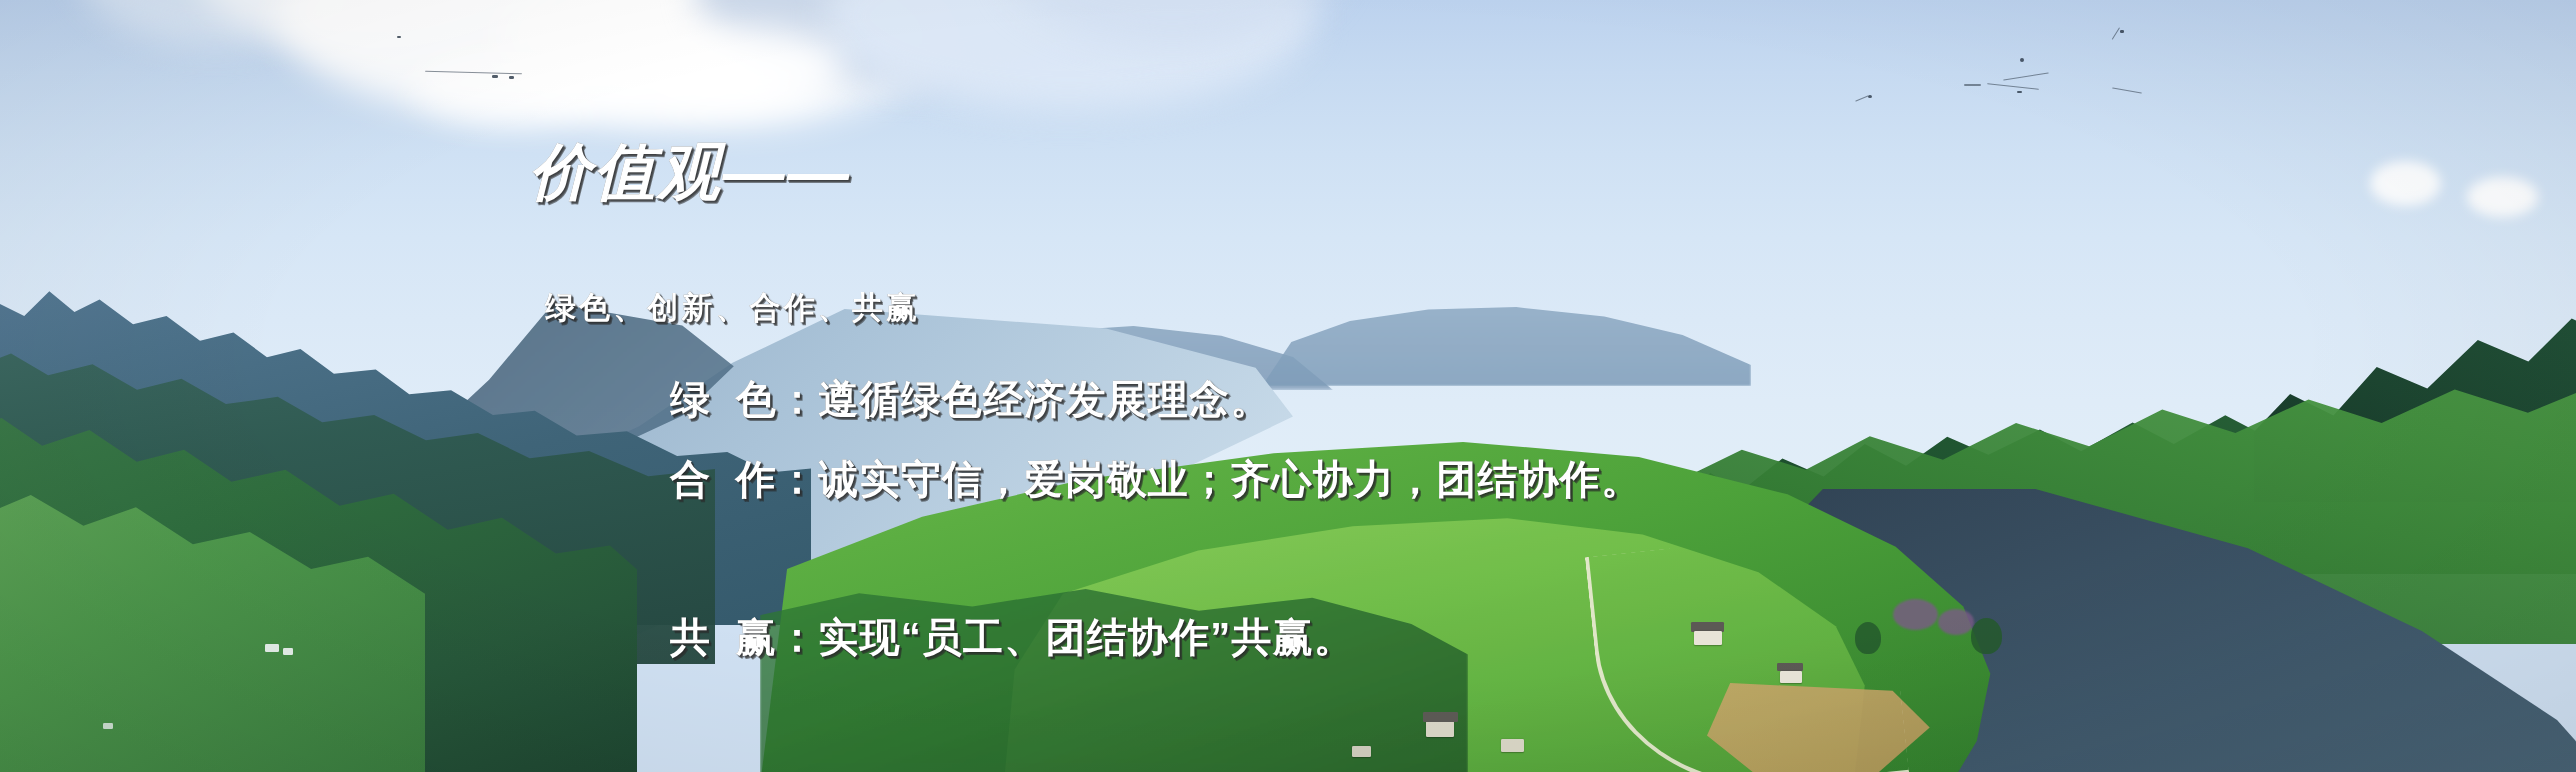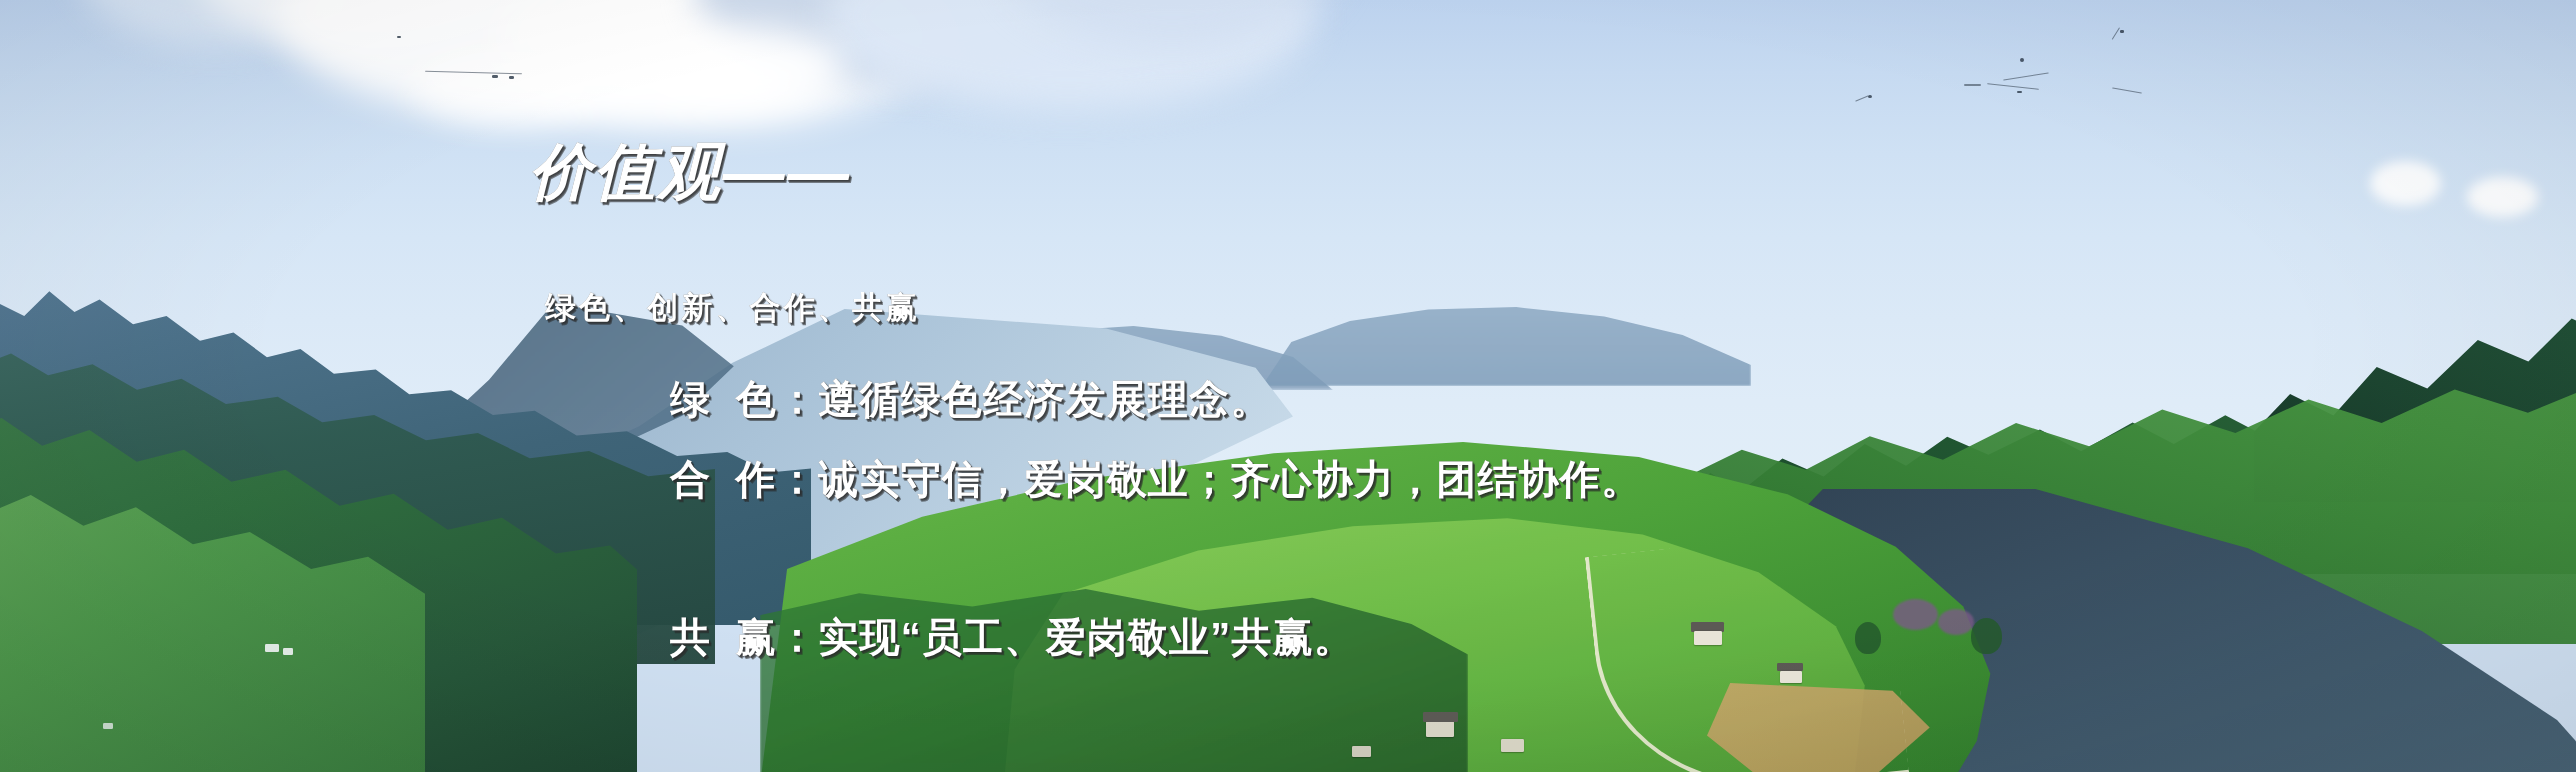--- a/index.html
+++ b/index.html
@@ -302,16 +302,16 @@
 
   <div class="tx" id="title">价值观——</div>
 
   <div class="tx" id="subtitle">绿色、创新、合作、共赢</div>
 
   <div class="tx body-line" id="line0">绿  色：遵循绿色经济发展理念。</div>
 
   <div class="tx body-line" id="line1">合  作：诚实守信，爱岗敬业；齐心协力，团结协作。</div>
 
 
-  <div class="tx body-line" id="line3">共  赢：实现“员工、爱岗敬业”共赢。</div>
+  <div class="tx body-line" id="line3">共  赢：实现“员工、团结协作”共赢。</div>
 
 </div>
 
 
 </body></html>

